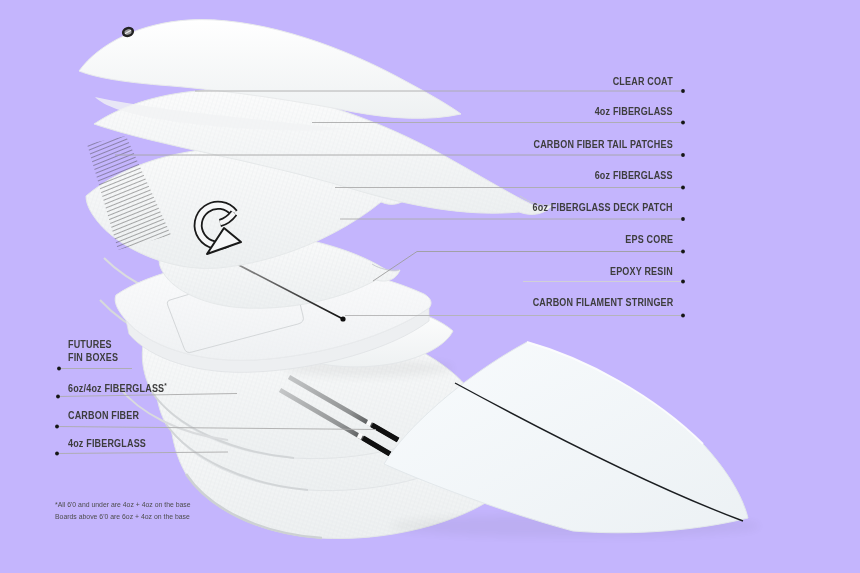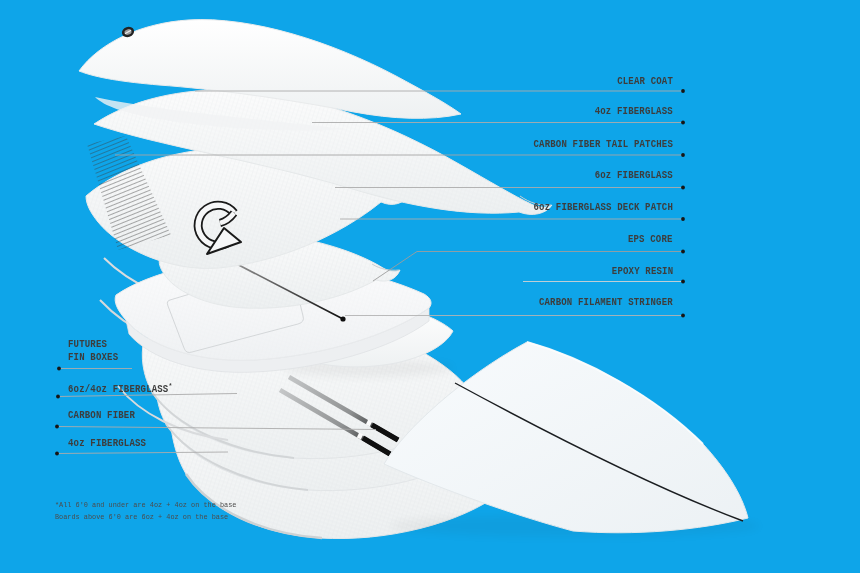--- a/index.html
+++ b/index.html
@@ -1,17 +1,17 @@
 <!DOCTYPE html>
 <html><head>
 <meta charset="utf-8">
 <style>
   html,body{margin:0;padding:0;background:#fff;}
-  .stage{position:relative;width:860px;height:573px;background:#0ea5e9;overflow:hidden;
-         font-family:Liberation Mono, monospace;}
+  .stage{position:relative;width:860px;height:573px;background:#c4b5fd;overflow:hidden;
+         font-family:Liberation Sans, sans-serif;}
   .stage svg{position:absolute;left:0;top:0;}
   .lbl{position:absolute;font-weight:700;font-size:10px;line-height:12.5px;color:#3d3d3d;
        letter-spacing:.2px;white-space:nowrap;}
   .lbl-r{transform:scaleX(.9);transform-origin:100% 50%;text-align:right;}
   .lbl-l{transform:scaleX(.9);transform-origin:0 50%;text-align:left;}
   .lbl sup{font-size:7px;vertical-align:4px;letter-spacing:0;}
   .footnote{position:absolute;left:55px;top:499px;font-size:7.4px;line-height:12px;color:#4c4c4c;
             font-weight:400;transform:scaleX(.93);transform-origin:0 0;white-space:nowrap;}
 </style>
 </head>

